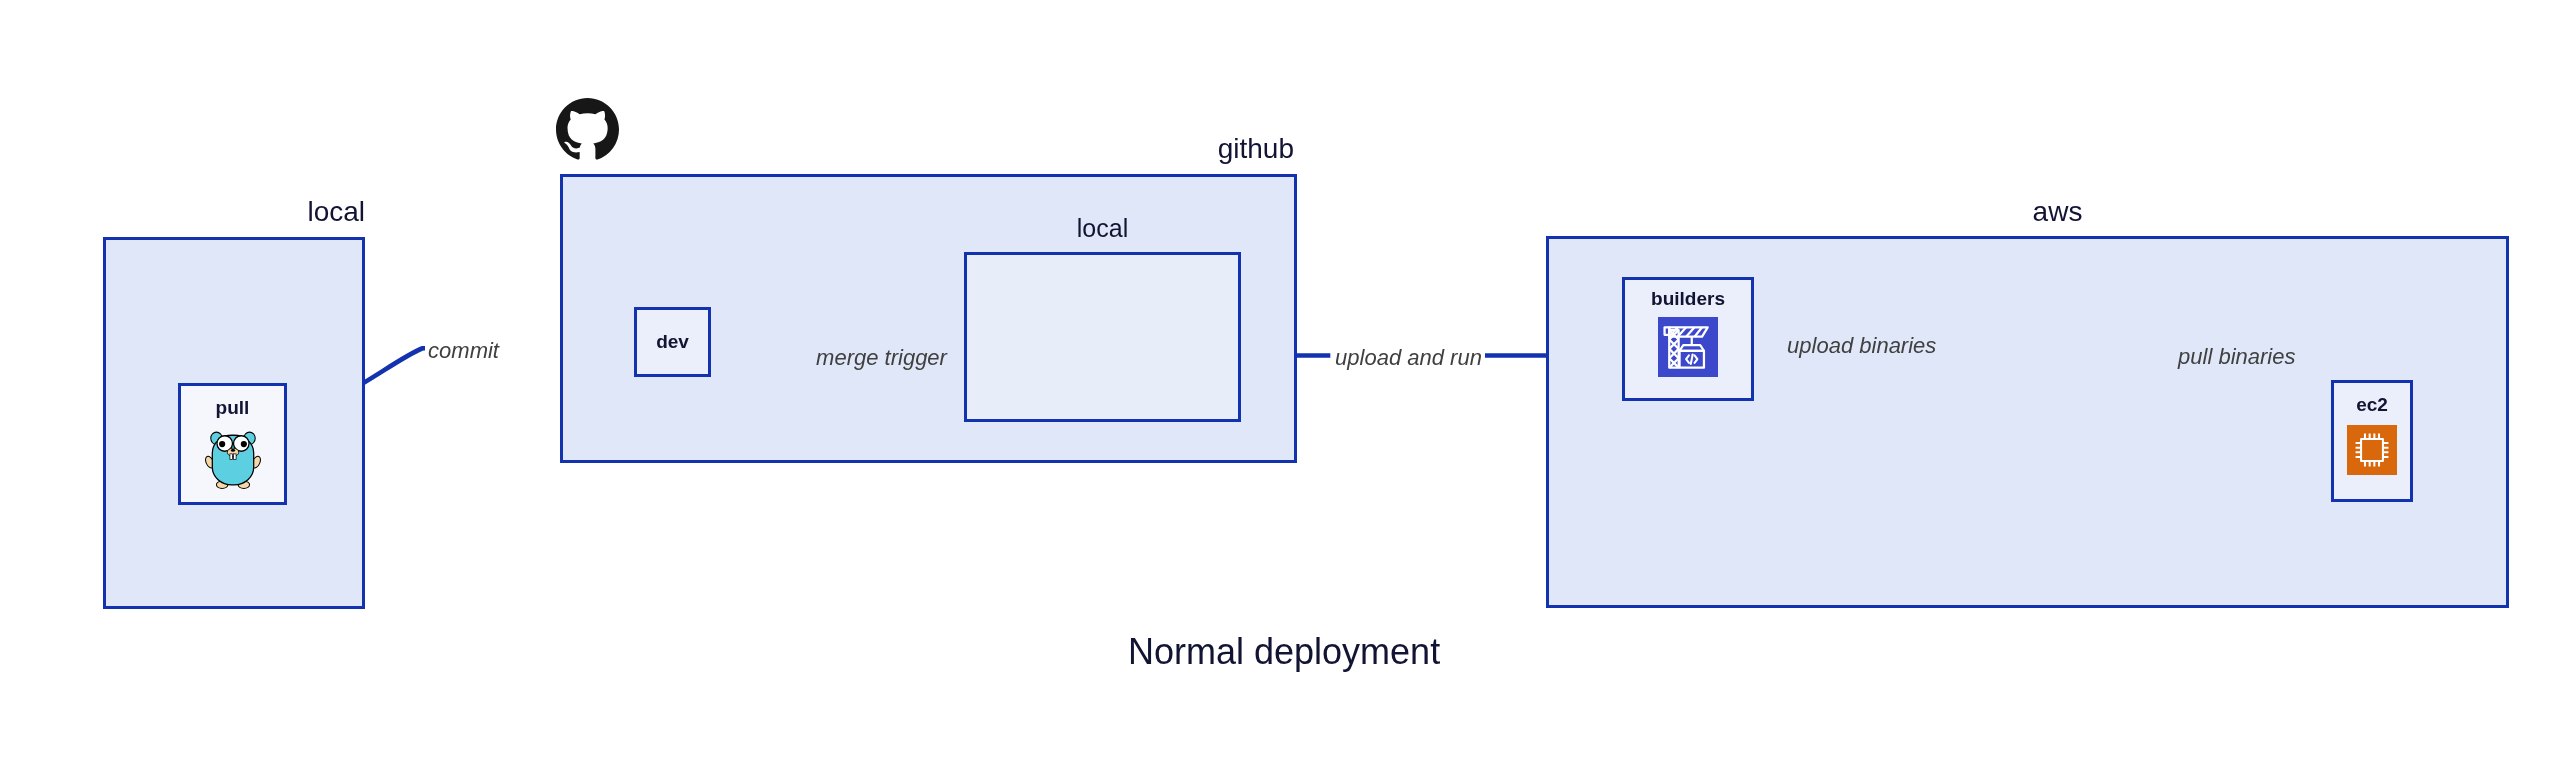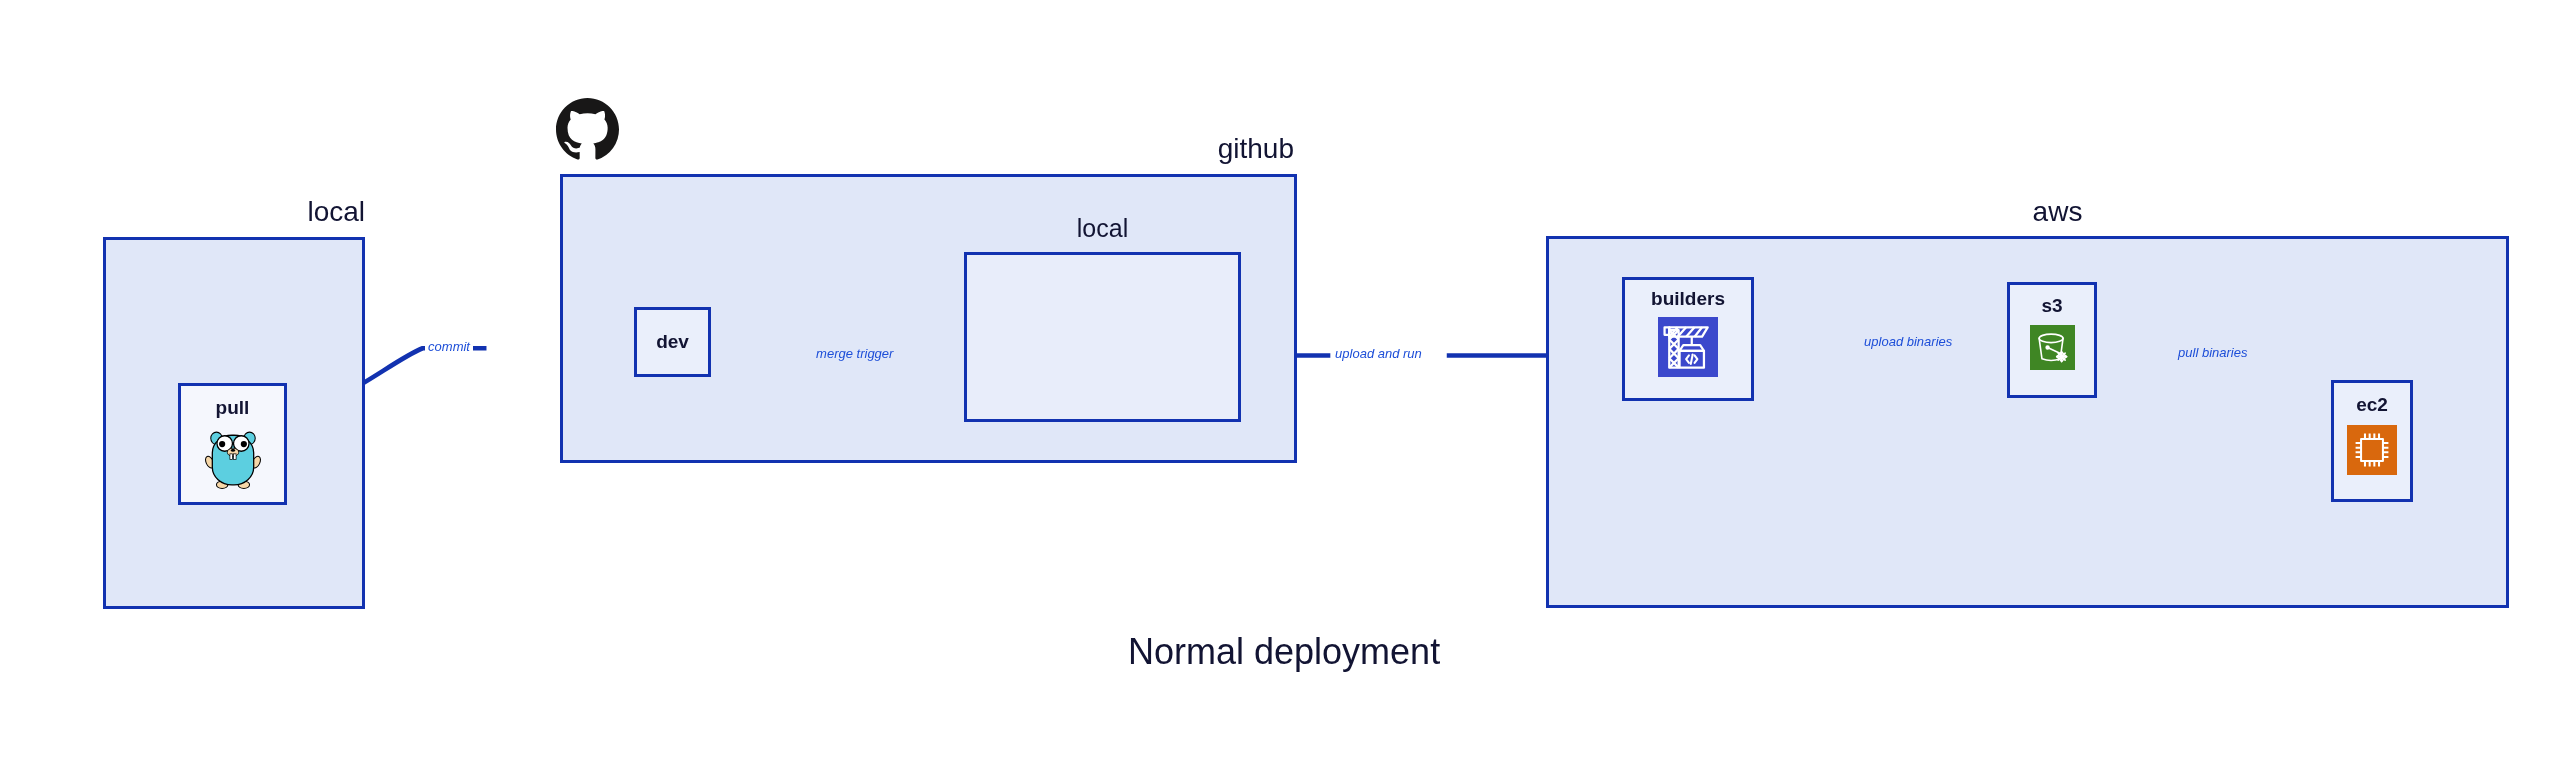--- a/index.html
+++ b/index.html
@@ -63,22 +63,22 @@
   
   #edges {
     position: absolute;
     left: 0; top: 0;
     width: 2604px;
     height: 781px;
     pointer-events: none;
   }
   .edge-label {
     position: absolute;
-    color: #1d4ed8;
-    font-size: 13px;
+    color: #404040;
+    font-size: 22px;
     font-style: italic;
     line-height: 1;
     white-space: nowrap;
     background: #ffffff;
     padding: 0 3.1px;
   }
   .edge-label.on-group { background: #e0e7f8; }
   .edge-label.plain { background: transparent; }
 
   
@@ -204,40 +204,20 @@
         </g>
         <g fill="none" stroke="#ffffff" stroke-width="2.2" stroke-linecap="round" stroke-linejoin="round">
           <path d="M33 41 L30 45 L33 49"></path>
           <path d="M39 41 L42 45 L39 49"></path>
           <path d="M37 40 L35 50"></path>
         </g>
       </svg>
     </span>
   </div>
 
-  <div class="node" style="left:2007px; top:282px; width:90px; height:116px; padding-top:11.3px;">
-    <div class="node-label">s3</div>
-    <span class="node-icon" style="margin-top:9.3px;">
-      <svg width="45" height="45" viewBox="0 0 64 64" xmlns="http://www.w3.org/2000/svg">
-        <rect x="0" y="0" width="64" height="64" fill="#3f8624"></rect>
-        <g fill="none" stroke="#ffffff" stroke-width="2.3" stroke-linecap="round" stroke-linejoin="round">
-
-          <ellipse cx="30" cy="19" rx="17" ry="6"></ellipse>
-          <path d="M13 19 L17 48 Q30 53 43 48 L47 19"></path>
-
-          <path d="M25 32 L44 41"></path>
-          <circle cx="25" cy="32" r="2" fill="#ffffff"></circle>
-
-          <path d="M45 38 L45 52 M38 45 L52 45 M40 40 L50 50 M50 40 L40 50"></path>
-          <path d="M45 38 L42.5 41 M45 38 L47.5 41 M45 52 L42.5 49 M45 52 L47.5 49"></path>
-          <path d="M38 45 L41 42.5 M38 45 L41 47.5 M52 45 L49 42.5 M52 45 L49 47.5"></path>
-        </g>
-      </svg>
-    </span>
-  </div>
 
   <div class="node" style="left:2331px; top:380px; width:82px; height:122px; padding-top:12.4px;">
     <div class="node-label">ec2</div>
     <span class="node-icon" style="margin-top:10.3px;">
       <svg width="50" height="50" viewBox="0 0 64 64" xmlns="http://www.w3.org/2000/svg">
         <rect x="0" y="0" width="64" height="64" fill="#d9680d"></rect>
         <g fill="none" stroke="#ffffff" stroke-width="2.6" stroke-linejoin="round">
           <rect x="18" y="18" width="28" height="28"></rect>
         </g>
         <g stroke="#ffffff" stroke-width="2.6" stroke-linecap="butt">
@@ -253,20 +233,20 @@
       </svg>
     </span>
   </div>
 
   <div class="edge-label plain" style="left:425px; top:340px; background:#ffffff;">commit</div>
 
   <div class="edge-label on-group" style="left:813px; top:347px;">merge trigger</div>
 
   <div class="edge-label plain" style="left:1332px; top:347px; background:#ffffff;">upload and run</div>
 
-  <div class="edge-label on-group" style="left:1861px; top:335px;">upload binaries</div>
+  <div class="edge-label on-group" style="left:1784px; top:335px;">upload binaries</div>
 
   <div class="edge-label on-group" style="left:2175px; top:346px;">pull binaries</div>
 
   <div id="diagram-title" style="left:1128px; top:634px;">Normal deployment</div>
 
 </div>
 
 
 </body></html>

